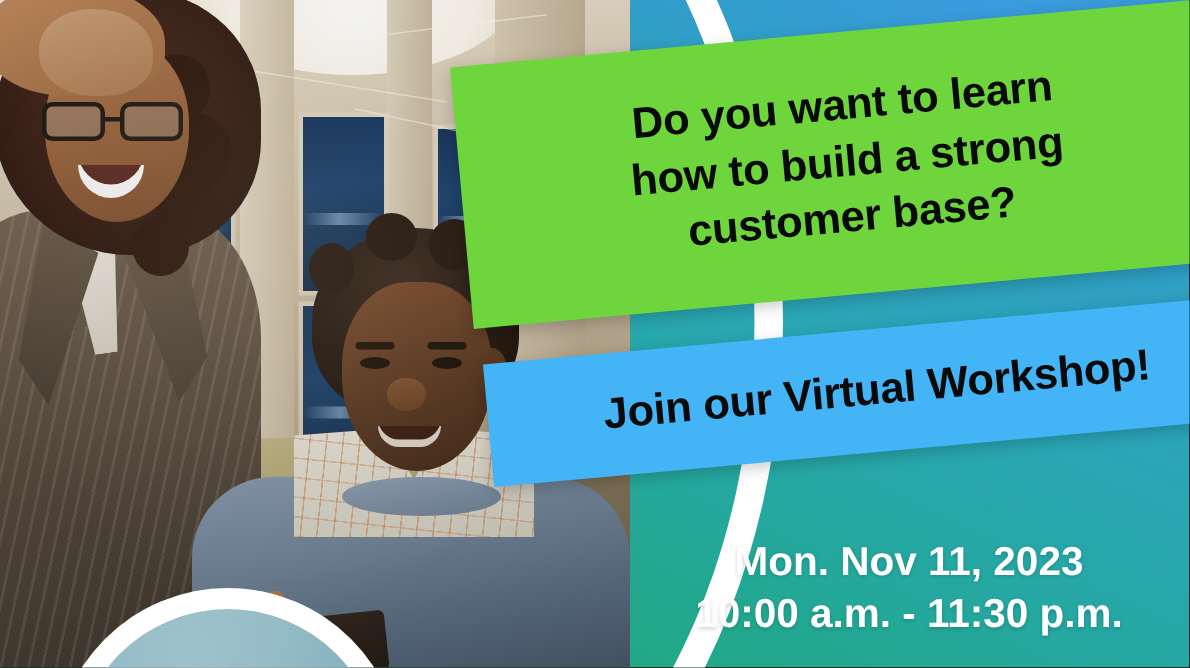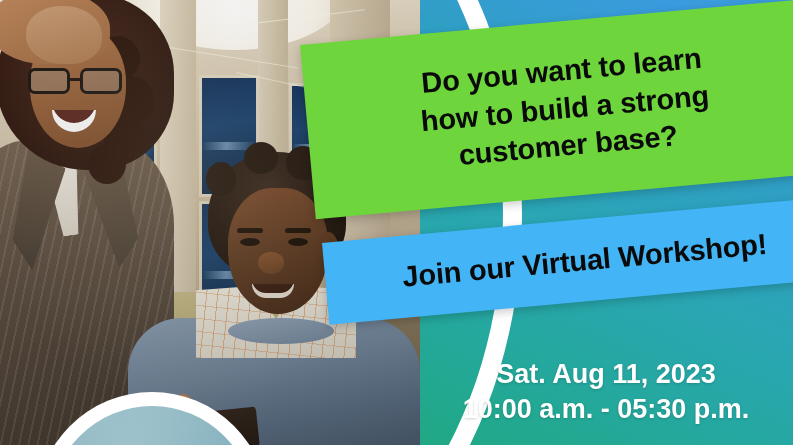--- a/index.html
+++ b/index.html
@@ -465,17 +465,17 @@
       <span>how to build a strong</span><br>
       <span>customer base?</span>
     </div>
   </div>
 
   <div class="banner banner-blue">
     <div class="txt">Join our Virtual Workshop!</div>
   </div>
 
   <div class="datetime">
-    <span class="line">Sat. Aug 11, 2023</span>
-    <span class="line">10:00 a.m. - 05:30 p.m.</span>
+    <span class="line">Mon. Nov 11, 2023</span>
+    <span class="line">10:00 a.m. - 11:30 p.m.</span>
   </div>
 
 </div>
 
 </body></html>

